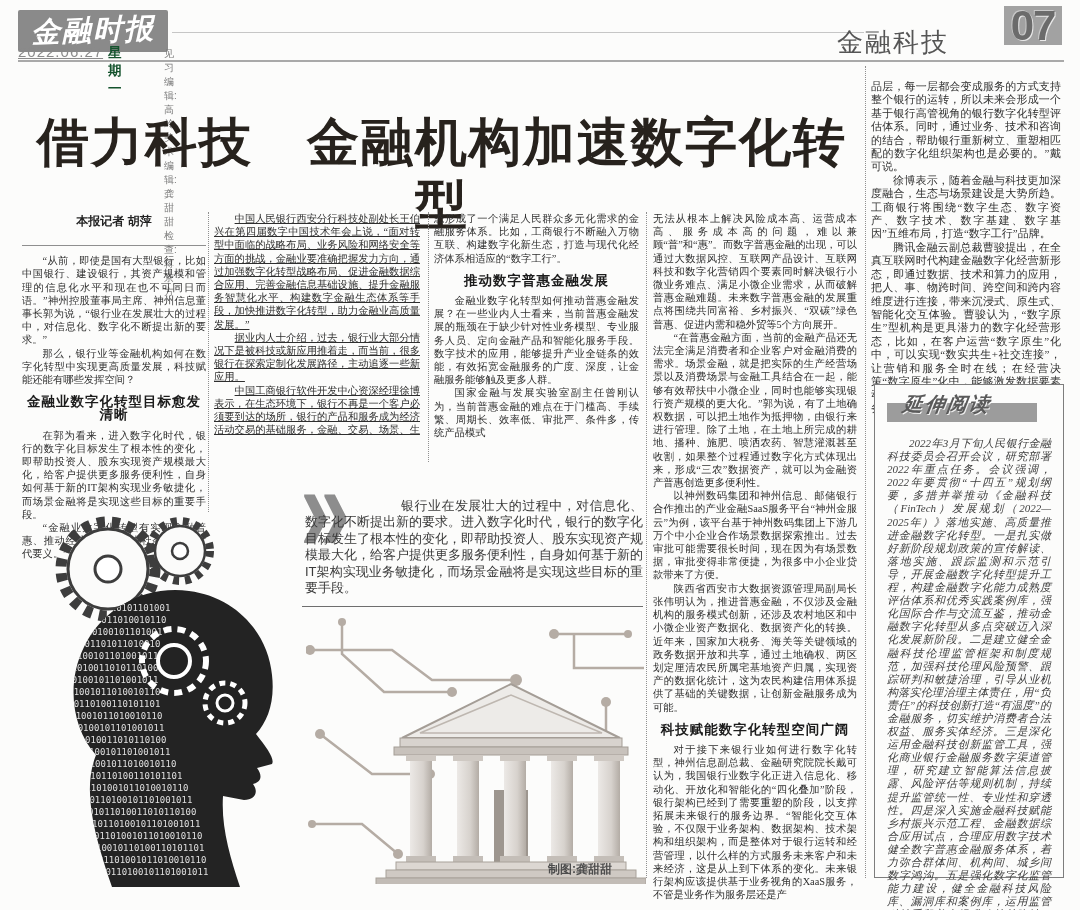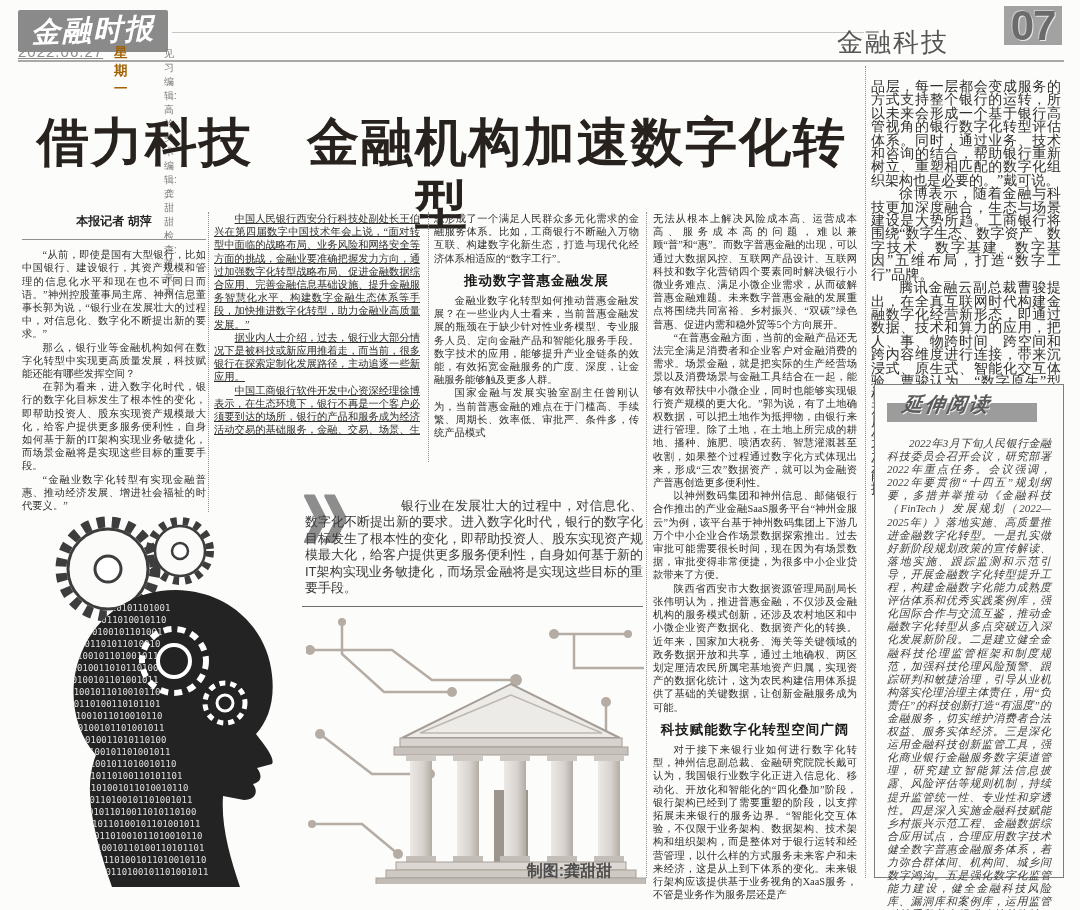--- a/index.html
+++ b/index.html
@@ -7,64 +7,64 @@
         font-family:"Liberation Serif",serif;color:#2e2e2e;}
   
   .logo-box{position:absolute;left:18px;top:10px;width:150px;height:42px;background:#8a8a8a;
             border-radius:2px;display:flex;align-items:center;justify-content:center;}
   .logo-box span{font-family:"DejaVu Serif",serif;font-style:italic;font-weight:bold;
             font-size:29px;color:#ffffff;letter-spacing:2px;transform:rotate(-2deg);}
   .rule-a{position:absolute;left:172px;top:32px;width:692px;height:1px;background:#c6c6c6;}
   .rule-b{position:absolute;left:18px;top:60px;width:1046px;height:2px;background:#a9a9a9;}
   .date-row{position:absolute;left:18px;top:43px;height:16px;font-family:"Liberation Sans",sans-serif;}
   .date-txt{position:absolute;left:0;top:0;font-size:15px;color:#8a8a8a;letter-spacing:1px;text-decoration:underline;}
-  .weekday-txt{position:absolute;left:96px;top:1px;font-size:13.5px;font-weight:bold;color:#a16207;}
+  .weekday-txt{position:absolute;left:90px;top:1px;font-size:13.5px;font-weight:bold;color:#14532d;}
   .staff-txt{position:absolute;left:146px;top:4px;font-size:10px;color:#7c7c7c;}
   .section-title{position:absolute;left:832px;top:25px;width:122px;text-align:center;
             font-family:Liberation Mono, monospace;font-size:26px;color:#555;letter-spacing:2px;}
   .pagenum-box{position:absolute;left:1004px;top:6px;width:58px;height:39px;background:#a2a2a2;
             display:flex;align-items:center;justify-content:center;}
   .pagenum-box span{font-family:"Liberation Sans",sans-serif;font-weight:800;font-size:42px;
             color:#6b6b6b;text-shadow:1px 1px 0 #e9e9e9,-1px -1px 0 #c9c9c9;letter-spacing:-1px;}
   
   .headline{position:absolute;left:22px;top:112px;width:840px;text-align:center;
             font-family:"Liberation Serif",serif;font-weight:900;font-size:52px;color:#27221d;
             letter-spacing:2px;line-height:1.2;}
   
   .col{position:absolute;text-align:justify;font-size:10.3px;line-height:13.2px;color:#2e2e2e;}
   .col p{margin:0;text-indent:2em;}
   .col p.cont{text-indent:0;}
   .subhead{font-family:"Liberation Sans",sans-serif;font-weight:bold;font-size:13.5px;
             color:#1c1c1c;text-align:center;text-indent:0;margin:9px 0 7px 0;letter-spacing:1px;}
-  .byline{font-size:12px;font-weight:bold;color:#222;text-align:center;padding:3px 0 11px 0;
+  .byline{font-size:12px;font-weight:bold;color:#222;text-align:center;padding:3px 0 17px 0;
             border-bottom:1px solid #8f8f8f;margin-bottom:8px;font-family:"Liberation Sans",sans-serif;}
   .col1{left:22px;top:212px;width:184px;}
   .col2{left:214px;top:212px;width:206px;text-decoration:underline;}
   .col3{left:434px;top:212px;width:205px;}
   .col4{left:653px;top:212px;width:204px;}
-  .col5{left:871px;top:80px;width:190px;font-size:14px;line-height:13.4px;}
+  .col5{left:871px;top:80px;width:190px;font-size:11px;line-height:13.4px;}
   
   .vrule{position:absolute;width:0;border-left:1px dotted #909090;}
   .vr1{left:208px;top:212px;height:300px;}
   .vr2{left:428px;top:212px;height:250px;}
   .vr3{left:646px;top:212px;height:666px;}
   .vr4{left:865px;top:66px;height:812px;}
   
   .quote-mark{position:absolute;left:300px;top:446px;font-family:"Liberation Sans",sans-serif;
             font-weight:900;font-size:86px;line-height:1;color:#8d8d8d;
             transform:scale(1.05,1.45);transform-origin:top left;}
   .quote-text{position:absolute;left:305px;top:498px;width:338px;text-align:justify;
             font-family:"Liberation Sans",sans-serif;font-size:13px;line-height:16.4px;
             color:#3a3a3a;text-indent:96px;}
   .quote-rule{position:absolute;left:302px;top:606px;width:341px;height:1px;background:#6e6e6e;}
   
   .illus-head{position:absolute;left:24px;top:515px;width:276px;height:372px;}
   .illus-bank{position:absolute;left:306px;top:616px;width:340px;height:268px;}
   .illus-caption{position:absolute;left:500px;top:861px;width:112px;text-align:right;
-            font-family:"Liberation Sans",sans-serif;font-size:16px;font-weight:bold;color:#4d4d4d;}
+            font-family:"Liberation Sans",sans-serif;font-size:12px;font-weight:bold;color:#4d4d4d;}
   
   .extend-box{position:absolute;left:874px;top:384px;width:188px;height:492px;
             border:1.5px solid #7d7d7d;background:#fcfcfb;}
   .extend-banner{position:absolute;left:12px;top:18px;width:150px;height:19px;background:#9c9c9c;}
   .extend-title{position:absolute;left:28px;top:6px;font-family:"Liberation Serif",serif;
             font-style:italic;font-weight:bold;font-size:20px;color:#5a5a5a;
             transform:skewX(-8deg);text-shadow:1px 1px 0 rgba(255,255,255,.85);letter-spacing:2px;}
   .extend-text{position:absolute;left:12px;top:52px;width:164px;text-align:justify;
             font-family:"Liberation Serif",serif;font-style:italic;font-size:11px;
             line-height:13.1px;color:#3d3d3d;}
@@ -94,20 +94,21 @@
 
   <div class="vrule vr1"></div>
   <div class="vrule vr2"></div>
   <div class="vrule vr3"></div>
   <div class="vrule vr4"></div>
 
   <div class="col col1">
     <div class="byline">本报记者 胡萍</div>
     <p>“从前，即使是国有大型银行，比如中国银行、建设银行，其资产规模和管理的信息化水平和现在也不可同日而语。”神州控股董事局主席、神州信息董事长郭为说，“银行业在发展壮大的过程中，对信息化、数字化不断提出新的要求。”</p>
     <p>那么，银行业等金融机构如何在数字化转型中实现更高质量发展，科技赋能还能有哪些发挥空间？</p>
+    <div class="subhead">金融业数字化转型目标愈发清晰</div>
     <p>在郭为看来，进入数字化时代，银行的数字化目标发生了根本性的变化，即帮助投资人、股东实现资产规模最大化，给客户提供更多服务便利性，自身如何基于新的IT架构实现业务敏捷化，而场景金融将是实现这些目标的重要手段。</p>
     <p>“金融业数字化转型有实现金融普惠、推动经济发展、增进社会福祉的时代要义。”</p>
   </div>
 
   <div class="col col2">
     <p>中国人民银行西安分行科技处副处长王伯兴在第四届数字中国技术年会上说，“面对转型中面临的战略布局、业务风险和网络安全等方面的挑战，金融业要准确把握发力方向，通过加强数字化转型战略布局、促进金融数据综合应用、完善金融信息基础设施、提升金融服务智慧化水平、构建数字金融生态体系等手段，加快推进数字化转型，助力金融业高质量发展。”</p>
     <p>据业内人士介绍，过去，银行业大部分情况下是被科技或新应用推着走，而当前，很多银行在探索定制化发展路径，主动追逐一些新应用。</p>
     <p>中国工商银行软件开发中心资深经理徐博表示，在生态环境下，银行不再是一个客户必须要到达的场所，银行的产品和服务成为经济活动交易的基础服务，金融、交易、场景、生</p>
   </div>
 

